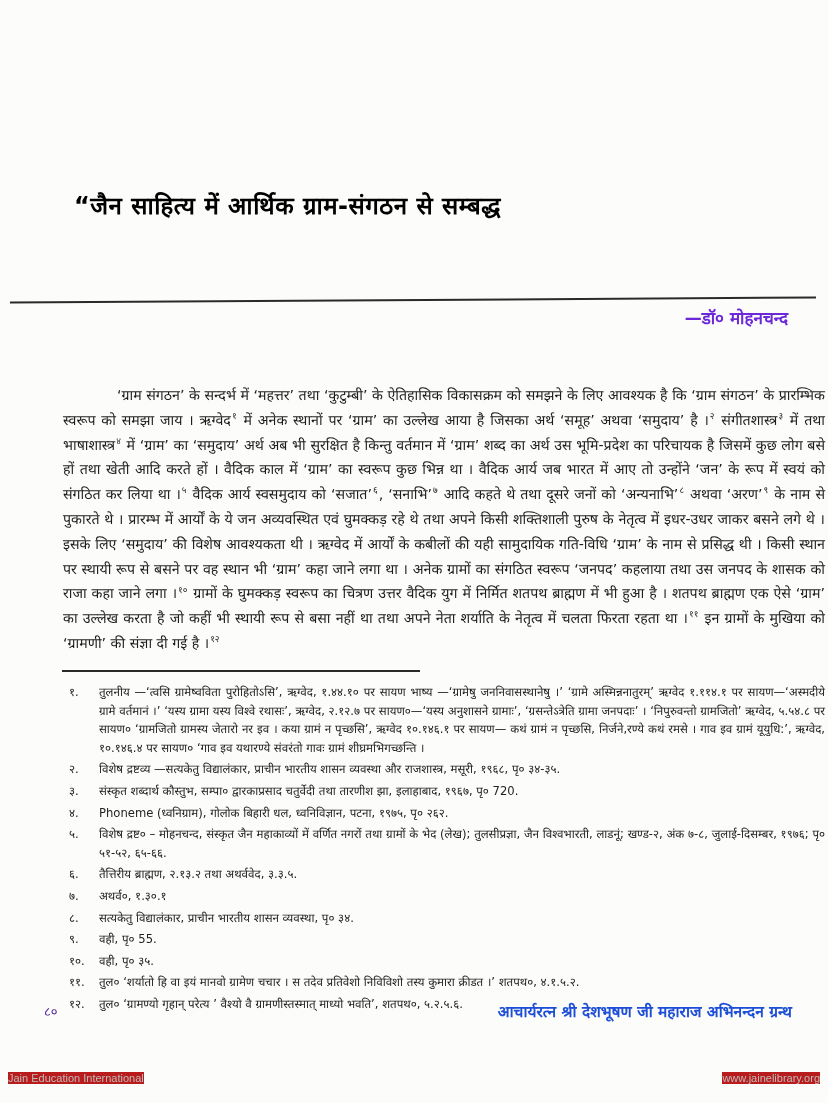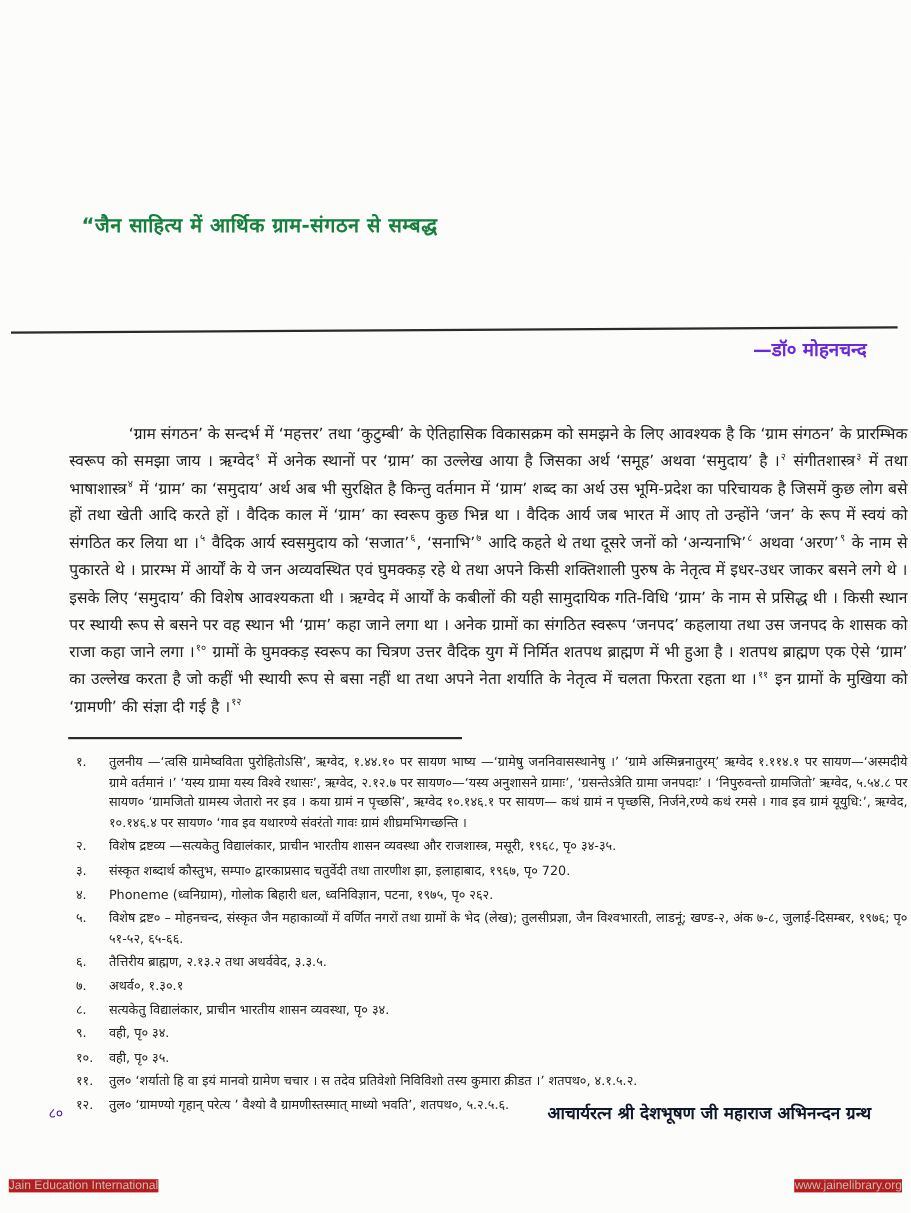--- a/index.html
+++ b/index.html
@@ -7,22 +7,22 @@
     position:relative;
     width:828px;height:1103px;
     background:#fcfcfa;
     overflow:hidden;
     font-family:"DejaVu Sans","Liberation Sans",sans-serif;
     color:#1f1f1f;
   }
   
   .title-block{
     position:absolute;left:74px;top:183px;width:640px;
-    font-size:18px;font-weight:bold;line-height:46px;
-    letter-spacing:0.5px;color:#15803d;
+    font-size:24px;font-weight:bold;line-height:46px;
+    letter-spacing:0.5px;color:#000000;
   }
   .title-rule{
     position:absolute;left:10px;top:299px;width:806px;height:2px;
     background:#2a2a2a;transform:rotate(-0.35deg);
   }
   .author-line{
     position:absolute;right:40px;top:306px;
     font-size:17px;font-weight:bold;color:#6d28d9;
   }
   
@@ -48,21 +48,21 @@
   .fn-item{display:flex;margin-bottom:3px;}
   .fn-num{flex:0 0 30px;padding-left:6px;}
   .fn-text{flex:1;text-align:justify;}
   
   .page-number{
     position:absolute;left:44px;top:1002px;
     font-size:13px;color:#4c1d95;
   }
   .book-title{
     position:absolute;right:36px;top:1000px;
-    font-size:15.5px;font-weight:bold;color:#0f172a;
+    font-size:15.5px;font-weight:bold;color:#1d4ed8;
   }
   
   .scan-footer{
     position:absolute;left:8px;right:8px;top:1068px;height:20px;
     display:flex;justify-content:space-between;align-items:center;
     font-size:11px;color:#bdbdbd;
     font-family:"Liberation Sans","DejaVu Sans",sans-serif;
   }
   .scan-footer .center{position:absolute;left:0;right:0;text-align:center;}
   .scan-footer .left,.scan-footer .right{position:relative;z-index:1;background:#b91c1c;}
@@ -112,21 +112,21 @@
       <div class="fn-item">
         <div class="fn-num">७.</div>
         <div class="fn-text">अथर्व०, १.३०.१</div>
       </div>
       <div class="fn-item">
         <div class="fn-num">८.</div>
         <div class="fn-text">सत्यकेतु विद्यालंकार, प्राचीन भारतीय शासन व्यवस्था, पृ० ३४.</div>
       </div>
       <div class="fn-item">
         <div class="fn-num">९.</div>
-        <div class="fn-text">वही, पृ० ३४.</div>
+        <div class="fn-text">वही, पृ० 55.</div>
       </div>
       <div class="fn-item">
         <div class="fn-num">१०.</div>
         <div class="fn-text">वही, पृ० ३५.</div>
       </div>
       <div class="fn-item">
         <div class="fn-num">११.</div>
         <div class="fn-text">तुल० ‘शर्यातो हि वा इयं मानवो ग्रामेण चचार । स तदेव प्रतिवेशो निविविशो तस्य कुमारा क्रीडत ।’ शतपथ०, ४.१.५.२.</div>
       </div>
       <div class="fn-item">

